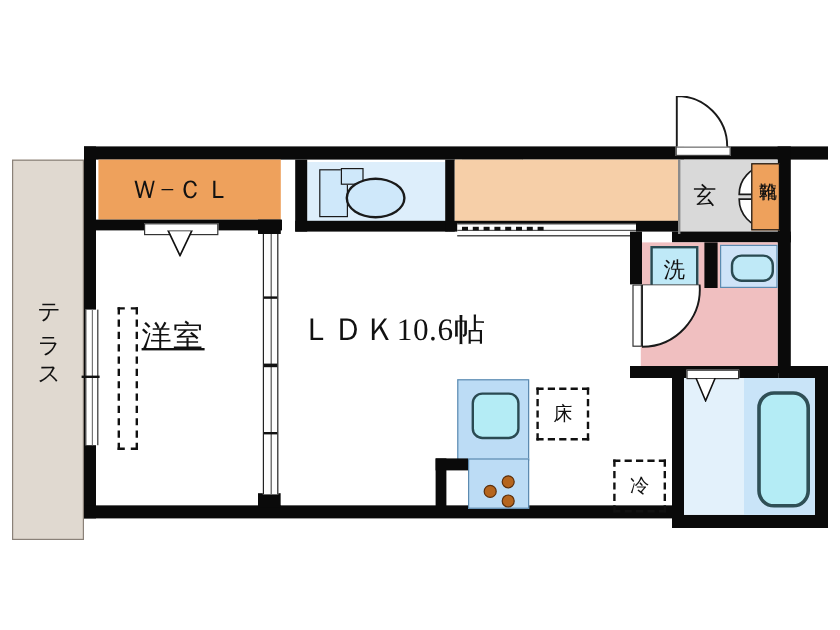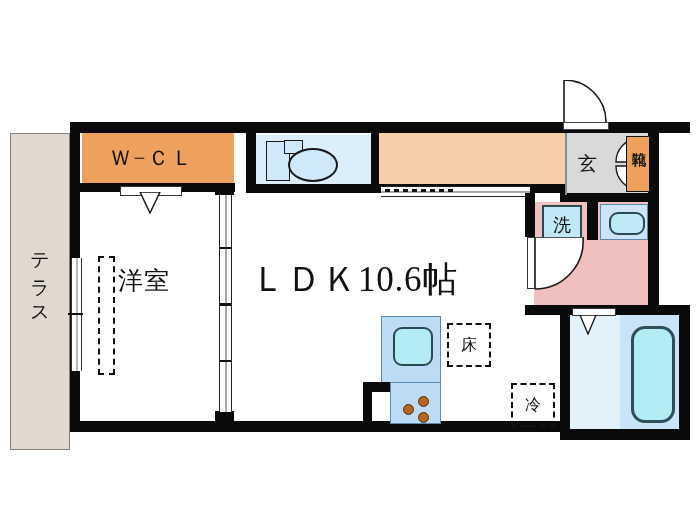--- a/index.html
+++ b/index.html
@@ -42,22 +42,22 @@
     position: absolute;
     color: #111;
     white-space: nowrap;
     line-height: 1;
     letter-spacing: 0.06em;
   }
   .lbl-wcl {
     font-size: 21px;
     letter-spacing: 0.12em;
   }
-  .lbl-room-big { font-size: 25px; letter-spacing: 0.05em; }
-  .lbl-ldk { font-size: 35px; letter-spacing: 0.02em; }
+  .lbl-room-big { font-size: 25px; letter-spacing: 0.05em; text-decoration: underline; }
+  .lbl-ldk { font-size: 26px; letter-spacing: 0.02em; }
   .lbl-genkan { font-size: 19px; }
   .lbl-vert {
     writing-mode: vertical-rl;
     text-orientation: upright;
     letter-spacing: 0.25em;
     font-size: 19px;
   }
   .lbl-sen { font-size: 18px; color:#111; }
 
   

